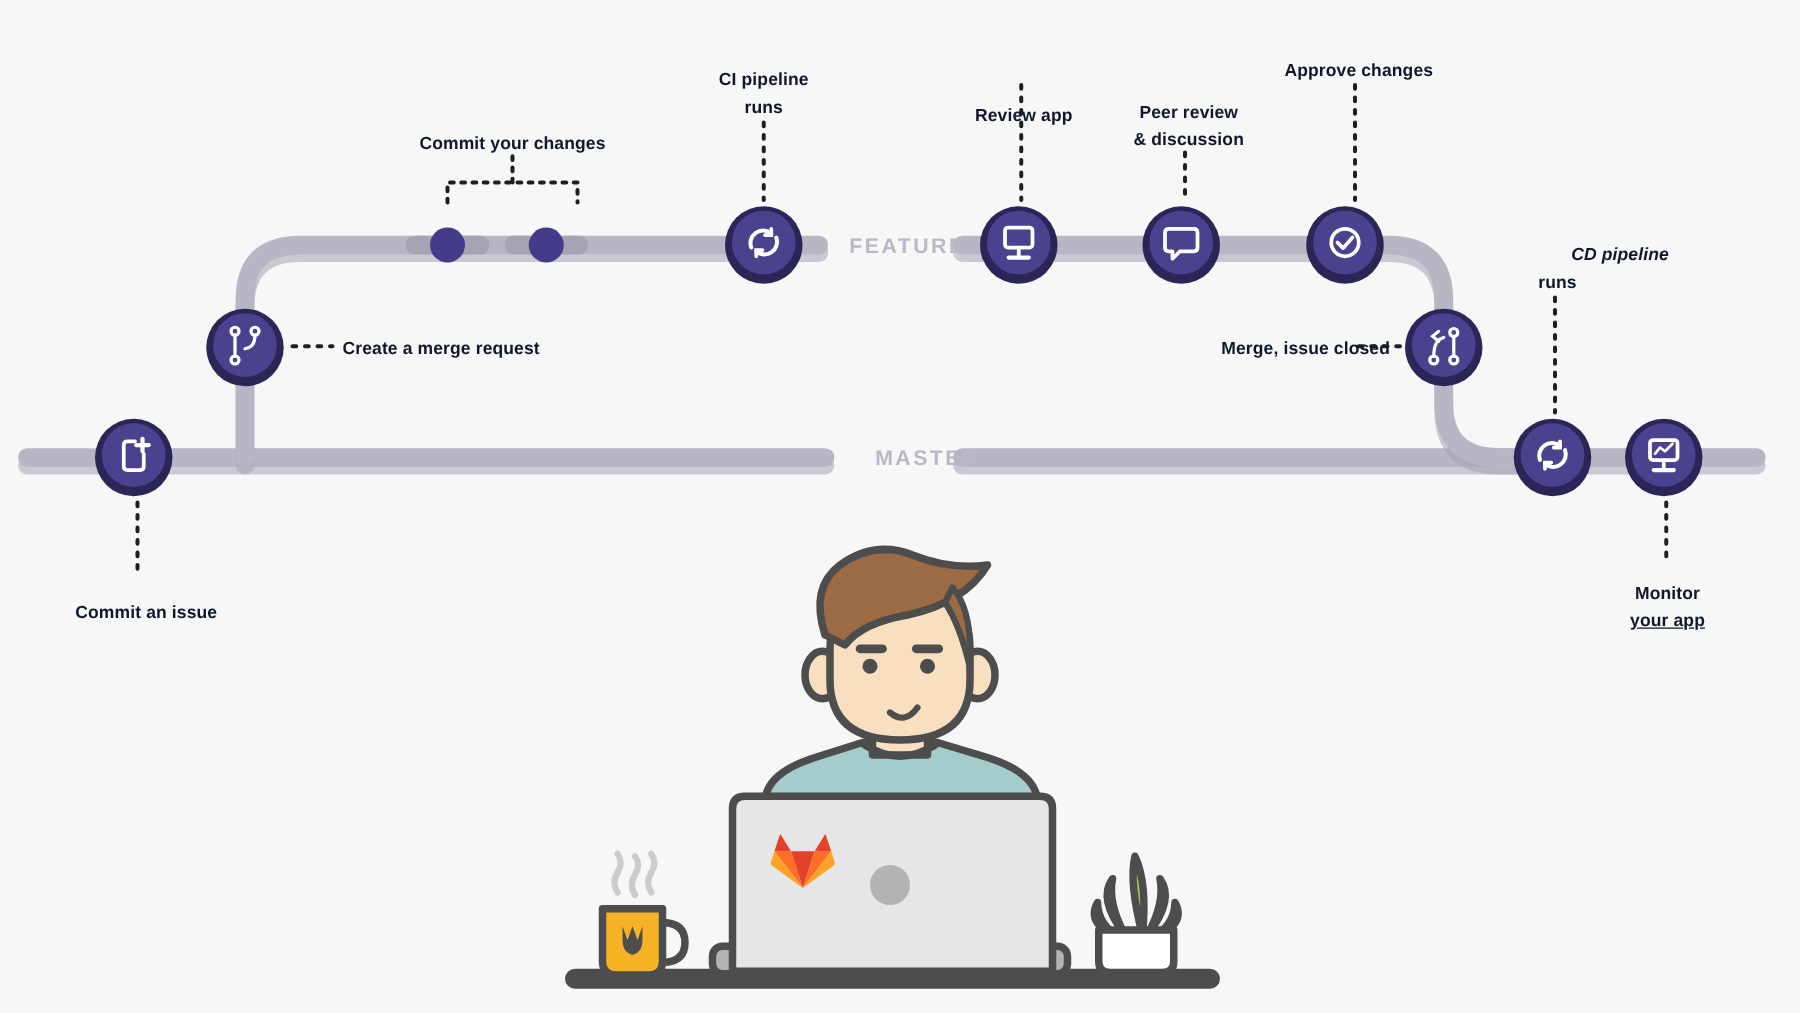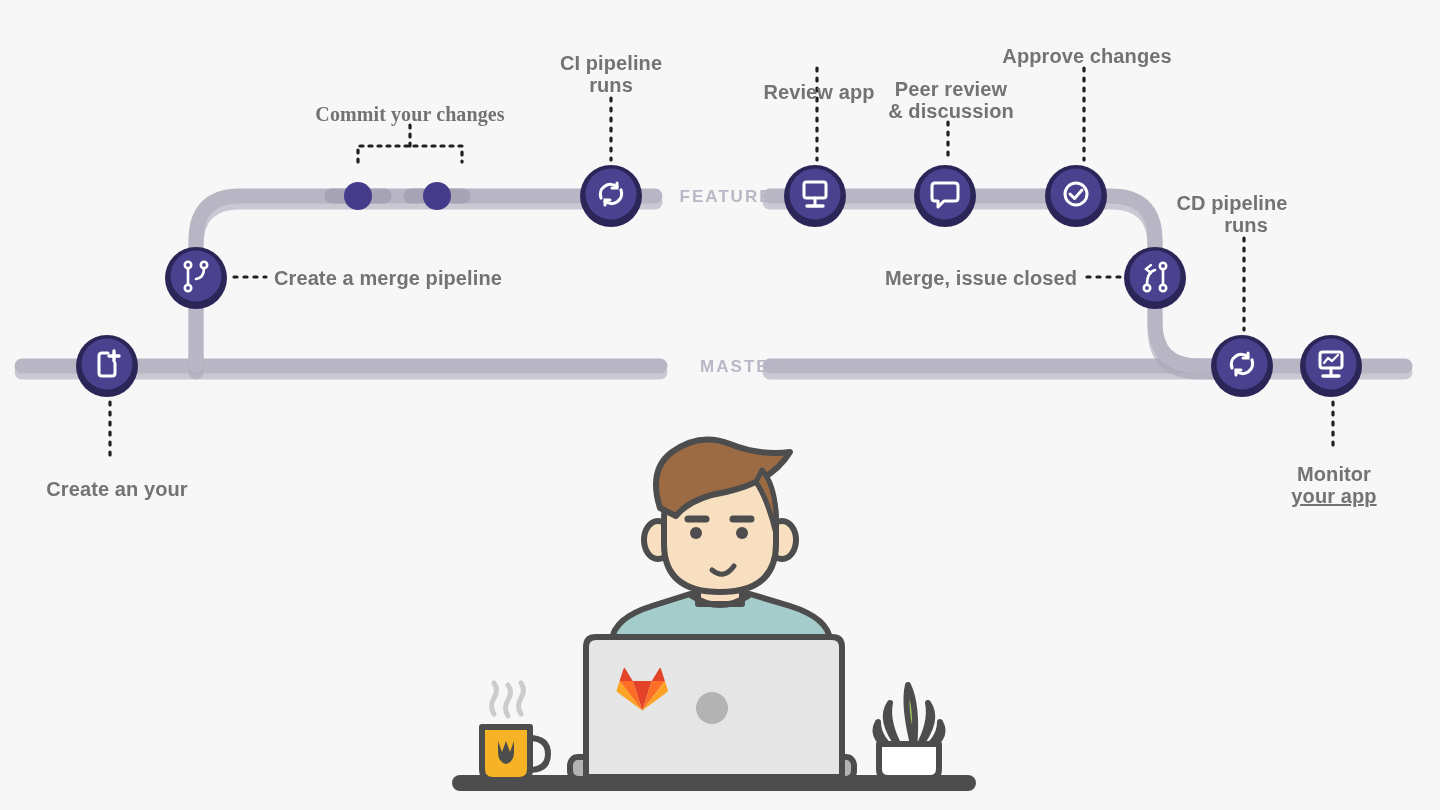--- a/index.html
+++ b/index.html
@@ -21,29 +21,29 @@
     height: 810px;
   }
   svg.layer {
     position: absolute;
     left: 0; top: 0;
     width: 1440px;
     height: 810px;
   }
   .label {
     position: absolute;
-    color: #737373;
-    font-size: 20px;
+    color: #0f172a;
+    font-size: 14px;
     font-weight: 700;
     line-height: 22px;
     white-space: pre;
     letter-spacing: 0.1px;
   }
   .label.center { text-align: center; transform: translateX(-50%); }
-  .label.right  { text-align: right;  transform: translateX(-100%); }
+  .label.right  { text-align: right;  transform: translateX(-100%); margin-left: 35px; }
   .label.left   { text-align: left; }
   .branchtag {
     position: absolute;
     color: #b9b8c6;
     font-size: 17px;
     font-weight: 700;
     letter-spacing: 2.0px;
     transform: translate(-50%, -50%);
     white-space: pre;
     padding-left: 28px;
@@ -272,40 +272,40 @@
     <g stroke="#4d4d4d" stroke-width="6" stroke-linejoin="round" stroke-linecap="round">
       <path d="M 908 685 Q 918 706 914 748 Q 903 706 908 685 Z" fill="#a5cc5e"></path>
       <path d="M 890 703 Q 878 720 900 748 Q 886 722 890 703 Z" fill="#a5cc5e"></path>
       <path d="M 928 703 Q 940 720 918 748 Q 932 722 928 703 Z" fill="#a5cc5e"></path>
       <path d="M 878 722 Q 868 740 898 752 Q 878 740 878 722 Z" fill="#a5cc5e"></path>
       <path d="M 940 722 Q 950 740 920 752 Q 940 740 940 722 Z" fill="#a5cc5e"></path>
       <path d="M 879 744 L 939 744 L 939 769 Q 939 778 930 778 L 888 778 Q 879 778 879 769 Z" fill="#ffffff"></path>
     </g>
   </svg>
 
-  <div class="label center" style="left:410px; top:103px;font-family:Liberation Serif, serif;">Commit your changes</div>
+  <div class="label center" style="left:410px; top:103px;">Commit your changes</div>
 
   <div class="label center" style="left:611px; top:52px;">CI pipeline</div>
   <div class="label center" style="left:611px; top:74px;">runs</div>
 
   <div class="label center" style="left:819px; top:45px;margin-top:36px;">Review app</div>
 
   <div class="label center" style="left:951px; top:78px;">Peer review</div>
   <div class="label center" style="left:951px; top:100px;">&amp; discussion</div>
 
   <div class="label center" style="left:1087px; top:45px;">Approve changes</div>
 
-  <div class="label center" style="left:1232px; top:192px;">CD pipeline</div>
+  <div class="label center" style="left:1296px; top:192px;font-style:italic;">CD pipeline</div>
   <div class="label center" style="left:1246px; top:214px;">runs</div>
 
-  <div class="label left" style="left:274px; top:267px;">Create a merge pipeline</div>
+  <div class="label left" style="left:274px; top:267px;">Create a merge request</div>
 
   <div class="label right" style="left:1077px; top:267px;">Merge, issue closed</div>
 
-  <div class="label center" style="left:117px; top:478px;">Create an your</div>
+  <div class="label center" style="left:117px; top:478px;">Commit an issue</div>
 
   <div class="label center" style="left:1334px; top:463px;">Monitor</div>
   <div class="label center" style="left:1334px; top:485px;text-decoration:underline;">your app</div>
 
   <div class="branchtag" style="left:712px; top:197px;">FEATURE</div>
   <div class="branchtag" style="left:728px; top:367px;">MASTER</div>
 
 </div>
 
 </body></html>

